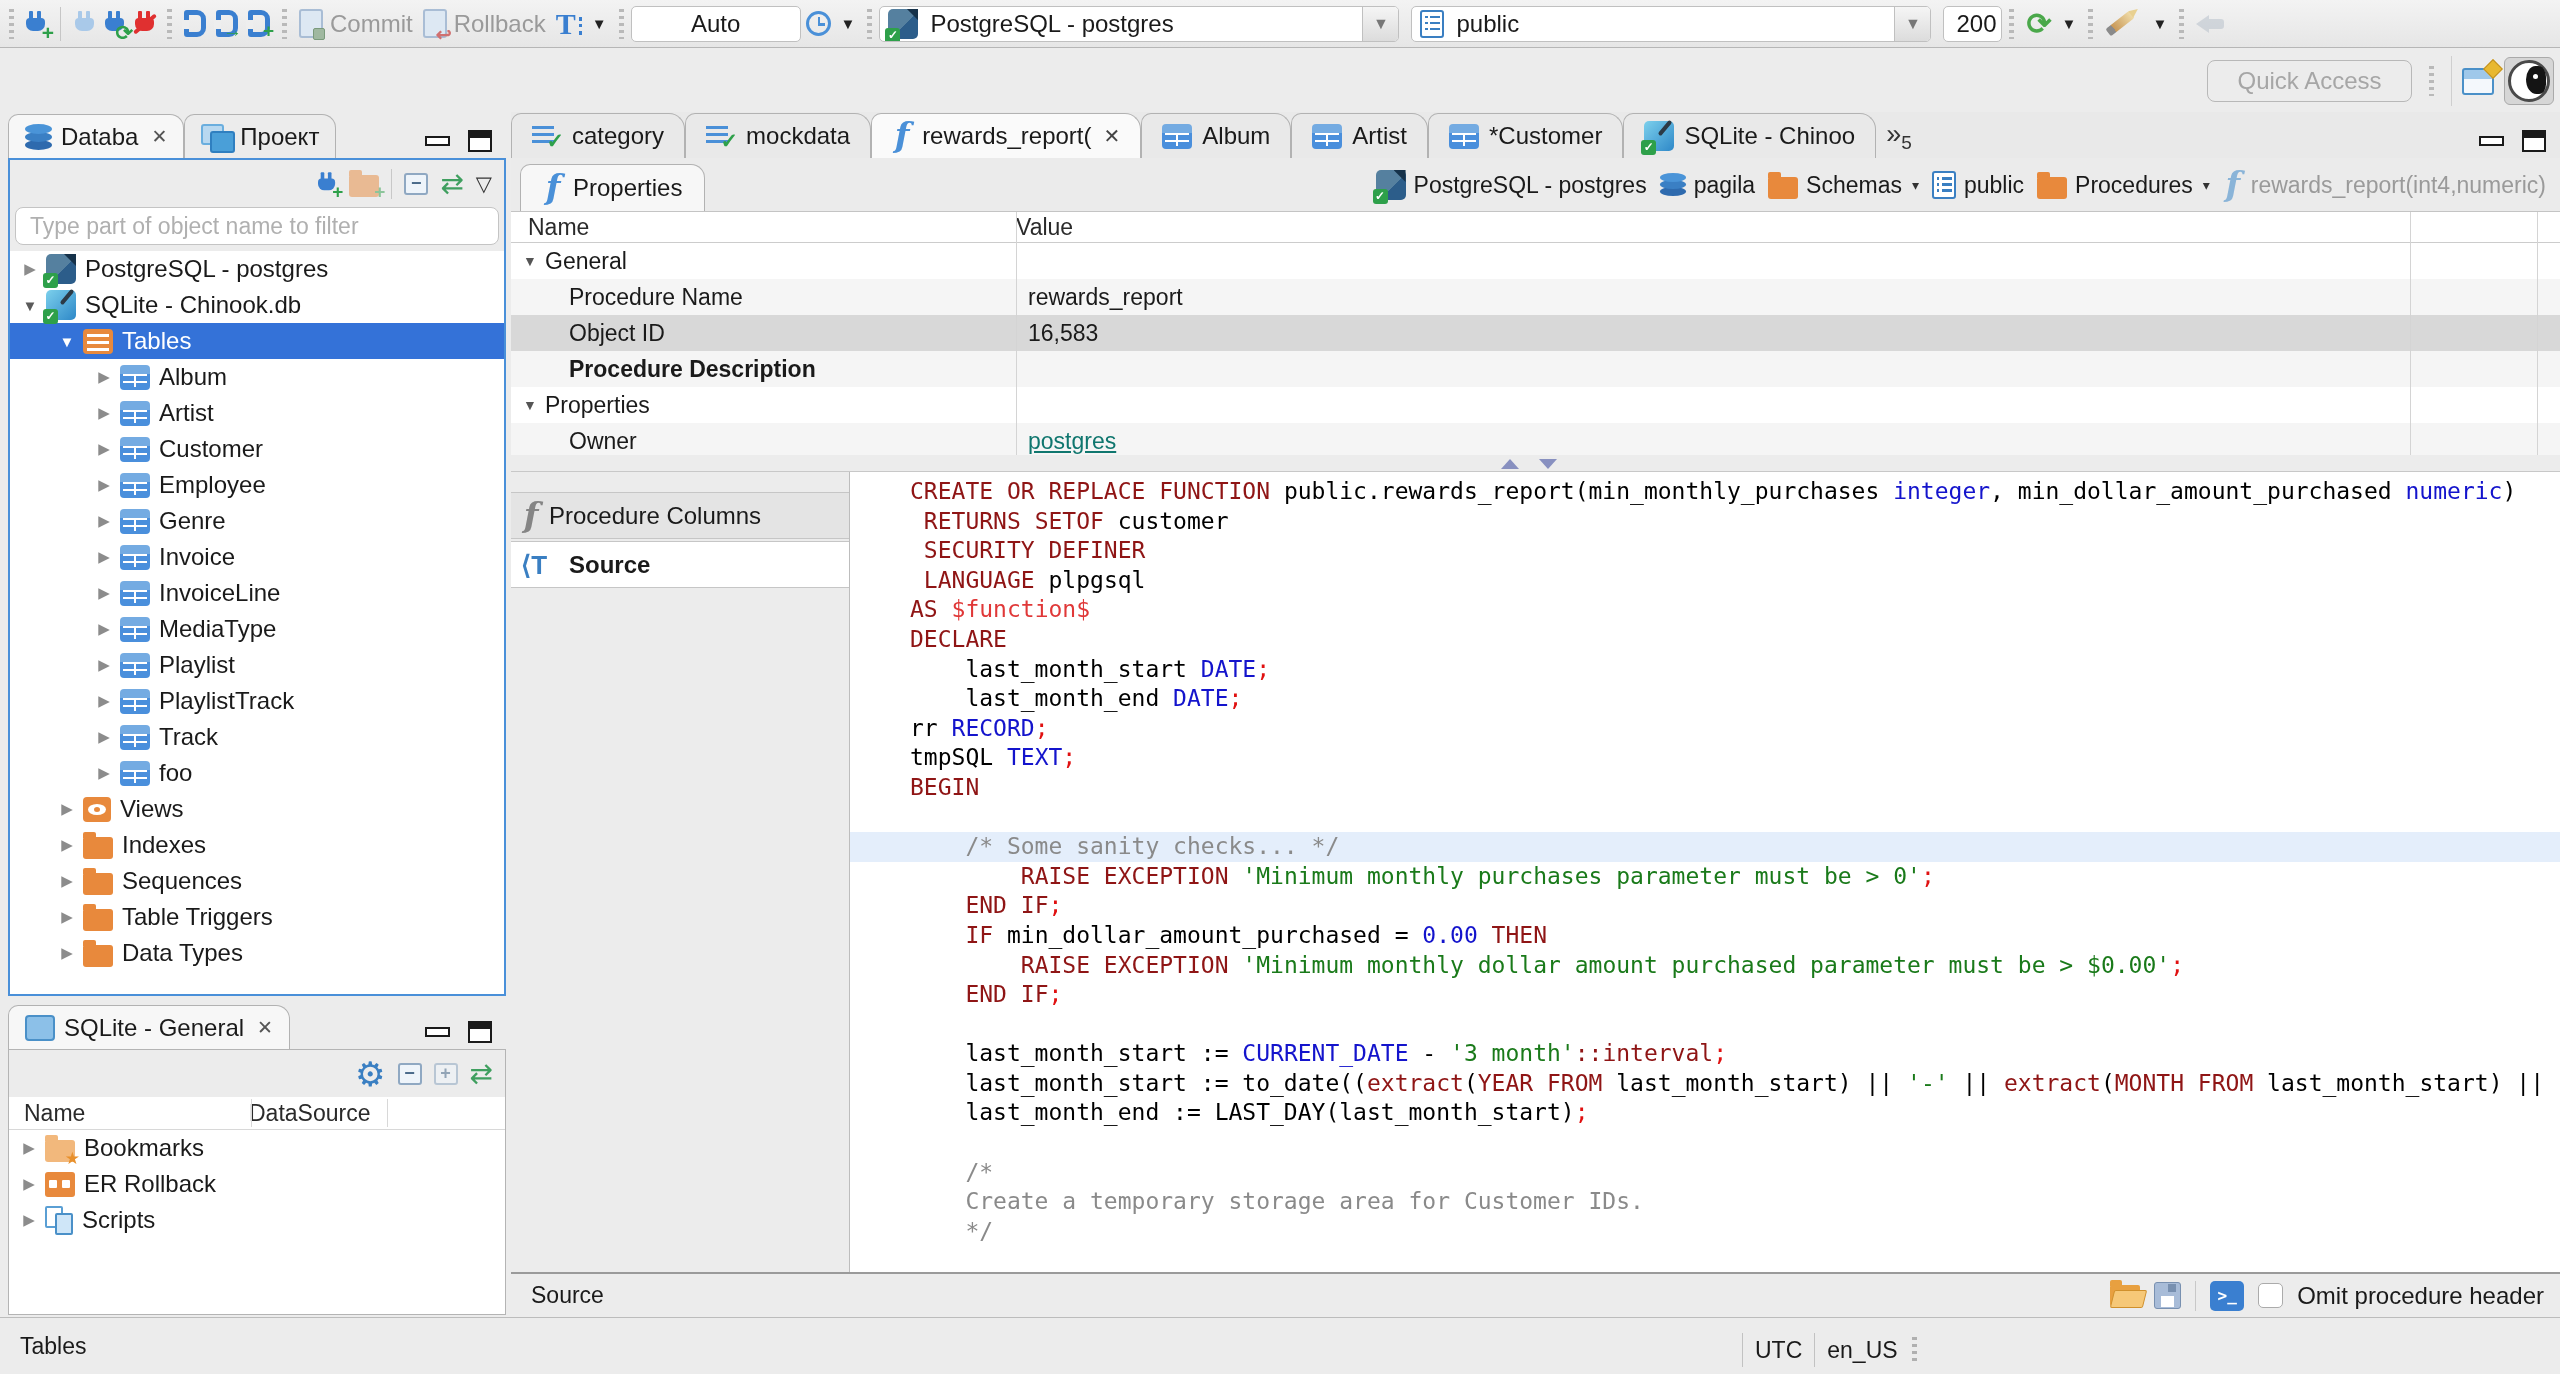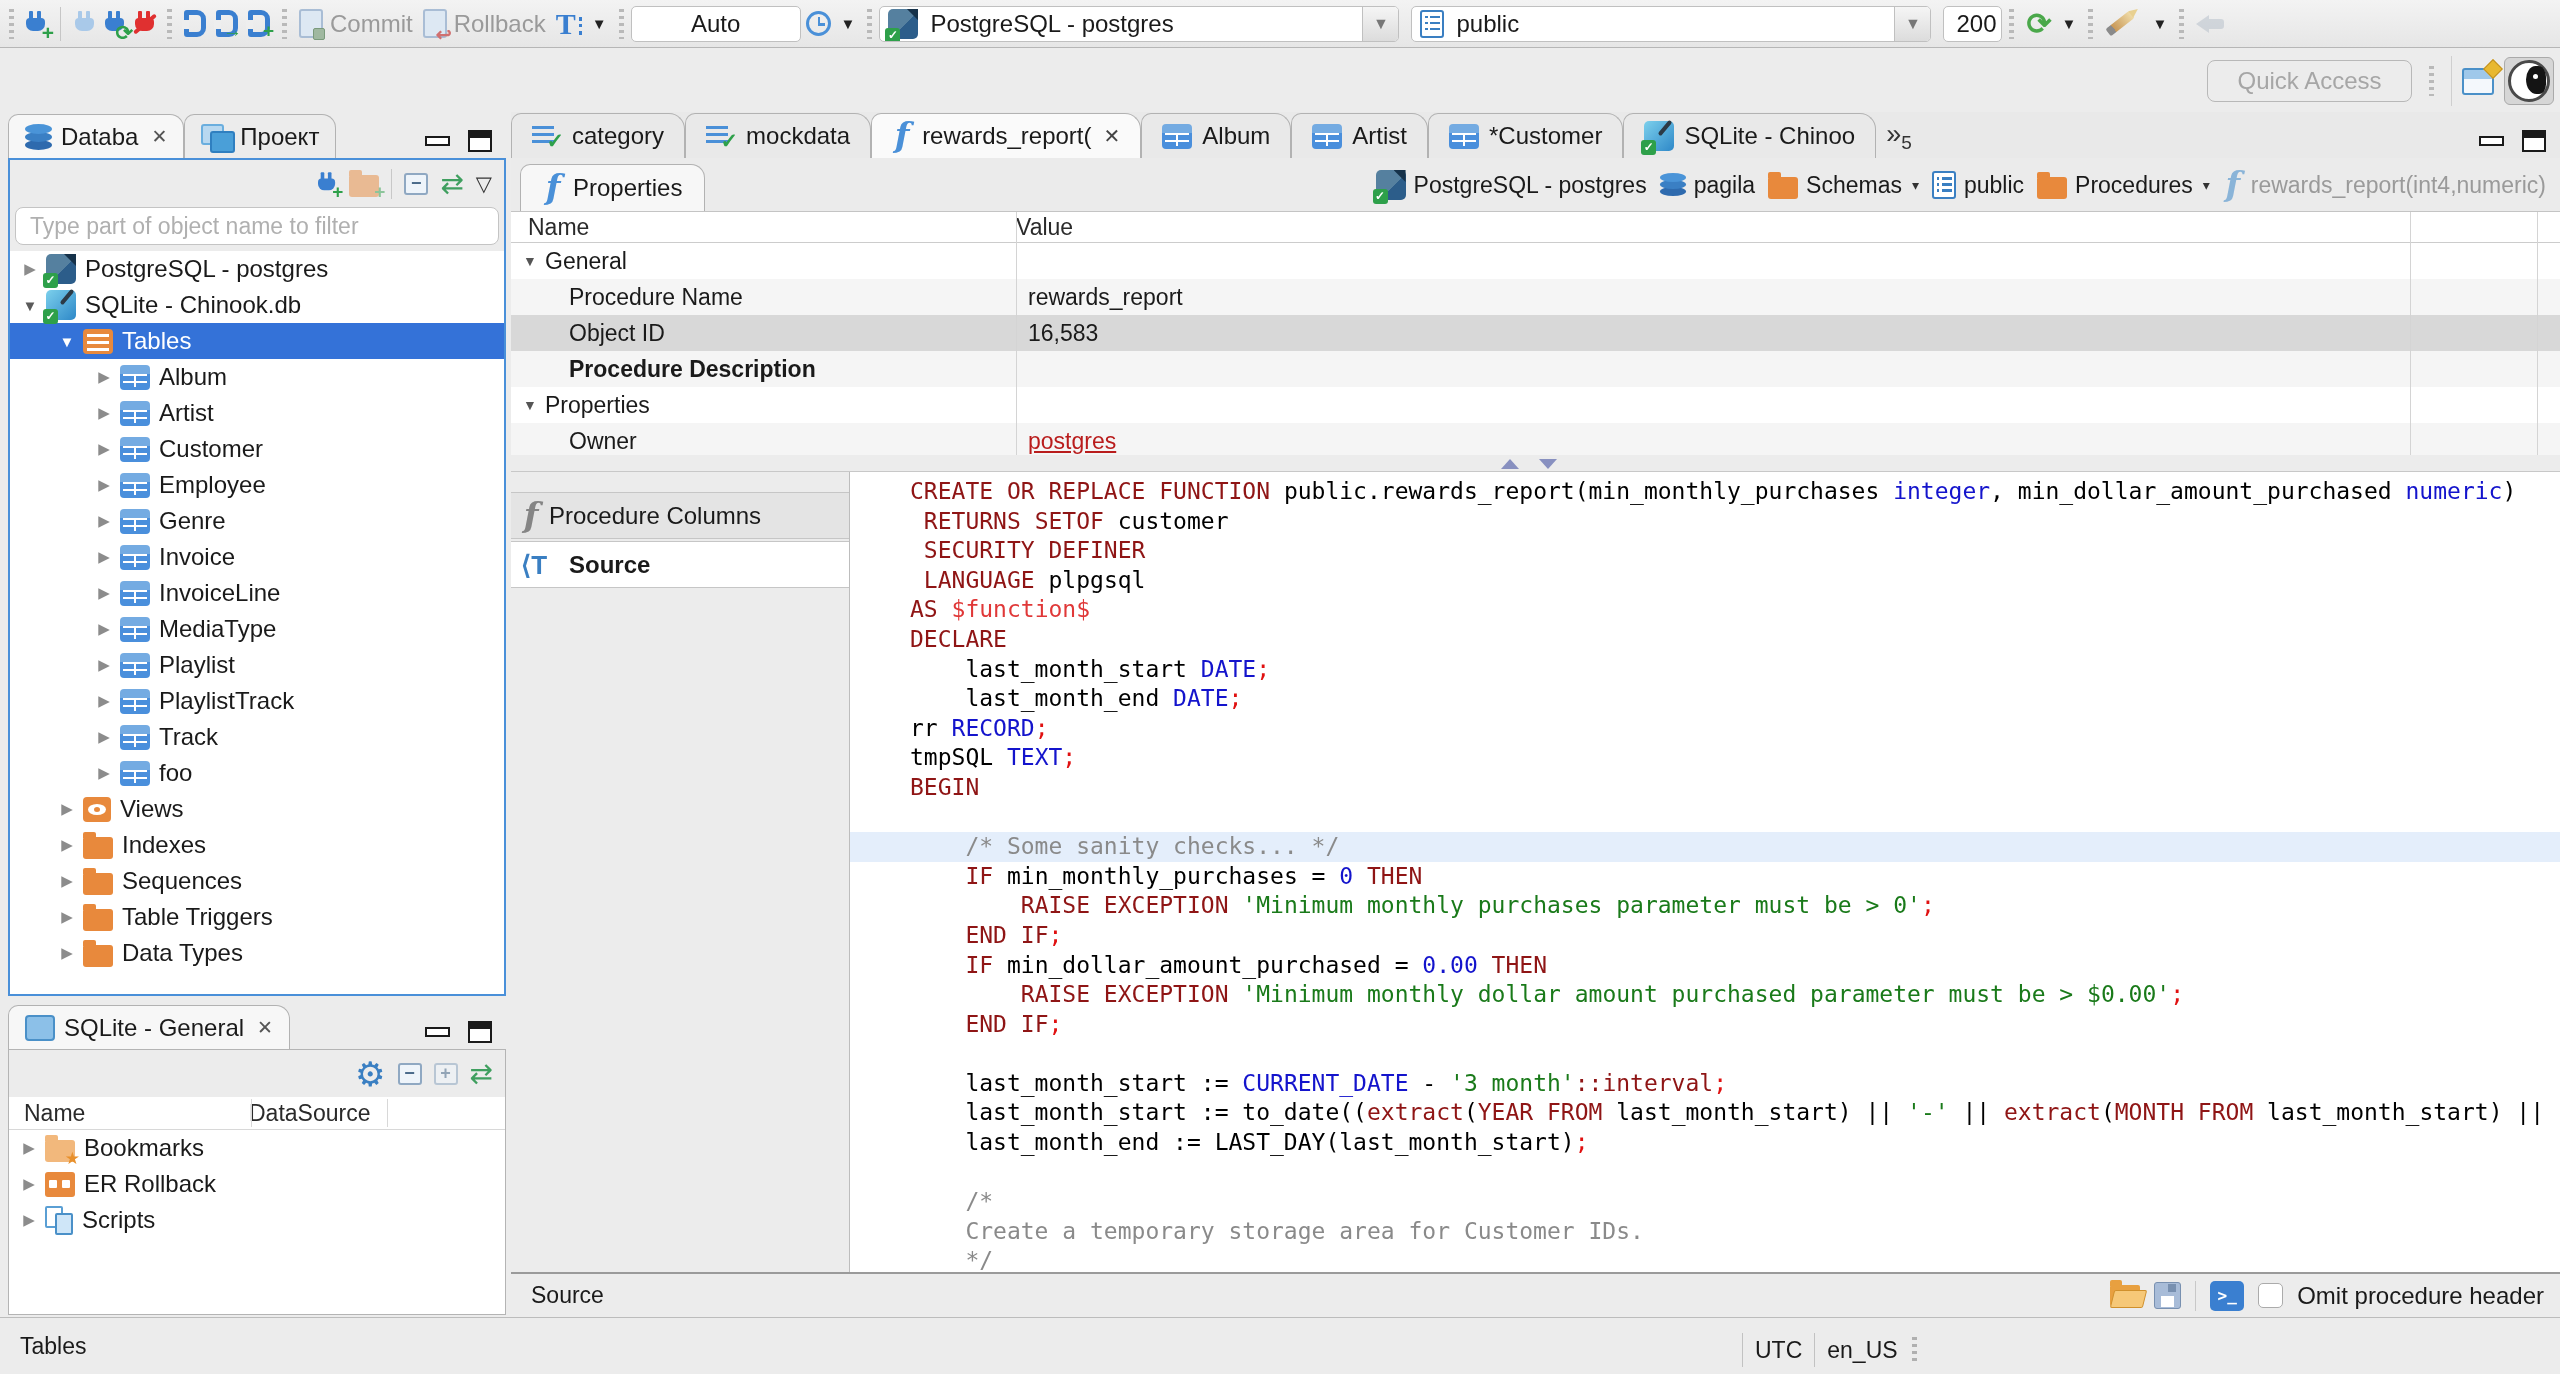--- a/index.html
+++ b/index.html
@@ -151,21 +151,21 @@
   .phead{height:31px;display:flex;align-items:center;border-bottom:1px solid #cccccc;font-size:23px;color:#2a2a2a;}
   .phead .h1{padding-left:17px;width:505px;}
   .prow{height:36px;display:flex;align-items:center;font-size:23px;}
   .prow.stripe{background:#f5f5f5;}
   .prow.sel{background:#d8d8d8;}
   .prow .pname{width:505px;display:flex;align-items:center;padding-left:12px;flex:none;}
   .prow .pname .garr{font-size:14px;color:#555;width:22px;flex:none;}
   .prow .pname.child{padding-left:58px;}
   .prow .pname.bold{font-weight:bold;}
   .prow .pval{padding-left:12px;white-space:nowrap;}
-  .prow .pval.link{color:#b91c1c;text-decoration:underline;}
+  .prow .pval.link{color:#0f766e;text-decoration:underline;}
   
   .splitter{height:17px;background:#ececec;border-bottom:1px solid #c8c8c8;position:relative;flex:none;}
   .splitter .tri-up{position:absolute;left:990px;top:4px;width:0;height:0;border-left:9px solid transparent;border-right:9px solid transparent;border-bottom:10px solid #8890c0;}
   .splitter .tri-down{position:absolute;left:1028px;top:4px;width:0;height:0;border-left:9px solid transparent;border-right:9px solid transparent;border-top:10px solid #8890c0;}
   
   .lower{flex:1;display:flex;min-height:0;}
   .rail{width:339px;background:#ececec;border-right:1px solid #bdbdbd;padding-top:20px;flex:none;}
   .rail-item{height:47px;display:flex;align-items:center;gap:8px;padding:0 10px;border-top:1px solid #c6c6c6;border-bottom:1px solid #c6c6c6;background:#e4e4e4;font-size:24px;white-space:nowrap;}
   .rail-item.active{background:#fff;font-weight:bold;margin-top:2px;}
   .code{flex:1;background:#fff;overflow:hidden;padding:5px 0 0 0;font-family:"DejaVu Sans Mono",monospace;font-size:23px;min-width:0;}
@@ -636,21 +636,20 @@
             <div class="cl"><span class="c-pl"> </span><span class="c-kw">LANGUAGE</span><span class="c-pl"> plpgsql</span></div>
             <div class="cl"><span class="c-kw">AS</span><span class="c-dl"> $function$</span></div>
             <div class="cl"><span class="c-kw">DECLARE</span></div>
             <div class="cl"><span class="c-pl">    last_month_start </span><span class="c-ty">DATE</span><span class="c-se">;</span></div>
             <div class="cl"><span class="c-pl">    last_month_end </span><span class="c-ty">DATE</span><span class="c-se">;</span></div>
             <div class="cl"><span class="c-pl">rr </span><span class="c-ty">RECORD</span><span class="c-se">;</span></div>
             <div class="cl"><span class="c-pl">tmpSQL </span><span class="c-ty">TEXT</span><span class="c-se">;</span></div>
             <div class="cl"><span class="c-kw">BEGIN</span></div>
             <div class="cl"><span class="c-pl"> </span></div>
             <div class="cl hl"><span class="c-cm">    /* Some sanity checks... */</span></div>
-            <div class="cl"><span class="c-pl">    </span><span class="c-kw">IF</span><span class="c-pl"> min_monthly_purchases = </span><span class="c-nu">0</span><span class="c-pl"> </span><span class="c-kw">THEN</span></div>
             <div class="cl"><span class="c-pl">        </span><span class="c-kw">RAISE EXCEPTION</span><span class="c-pl"> </span><span class="c-st">'Minimum monthly purchases parameter must be &gt; 0'</span><span class="c-se">;</span></div>
             <div class="cl"><span class="c-pl">    </span><span class="c-kw">END IF</span><span class="c-se">;</span></div>
             <div class="cl"><span class="c-pl">    </span><span class="c-kw">IF</span><span class="c-pl"> min_dollar_amount_purchased = </span><span class="c-nu">0.00</span><span class="c-pl"> </span><span class="c-kw">THEN</span></div>
             <div class="cl"><span class="c-pl">        </span><span class="c-kw">RAISE EXCEPTION</span><span class="c-pl"> </span><span class="c-st">'Minimum monthly dollar amount purchased parameter must be &gt; $0.00'</span><span class="c-se">;</span></div>
             <div class="cl"><span class="c-pl">    </span><span class="c-kw">END IF</span><span class="c-se">;</span></div>
             <div class="cl"><span class="c-pl"> </span></div>
             <div class="cl"><span class="c-pl">    last_month_start := </span><span class="c-ty">CURRENT_DATE</span><span class="c-pl"> - </span><span class="c-st">'3 month'</span><span class="c-kw">::interval</span><span class="c-se">;</span></div>
             <div class="cl"><span class="c-pl">    last_month_start := to_date((</span><span class="c-kw">extract</span><span class="c-pl">(</span><span class="c-kw">YEAR FROM</span><span class="c-pl"> last_month_start) || </span><span class="c-st">'-'</span><span class="c-pl"> || </span><span class="c-kw">extract</span><span class="c-pl">(</span><span class="c-kw">MONTH FROM</span><span class="c-pl"> last_month_start) || </span><span class="c-st">'-0</span></div>
             <div class="cl"><span class="c-pl">    last_month_end := LAST_DAY(last_month_start)</span><span class="c-se">;</span></div>
             <div class="cl"><span class="c-pl"> </span></div>

